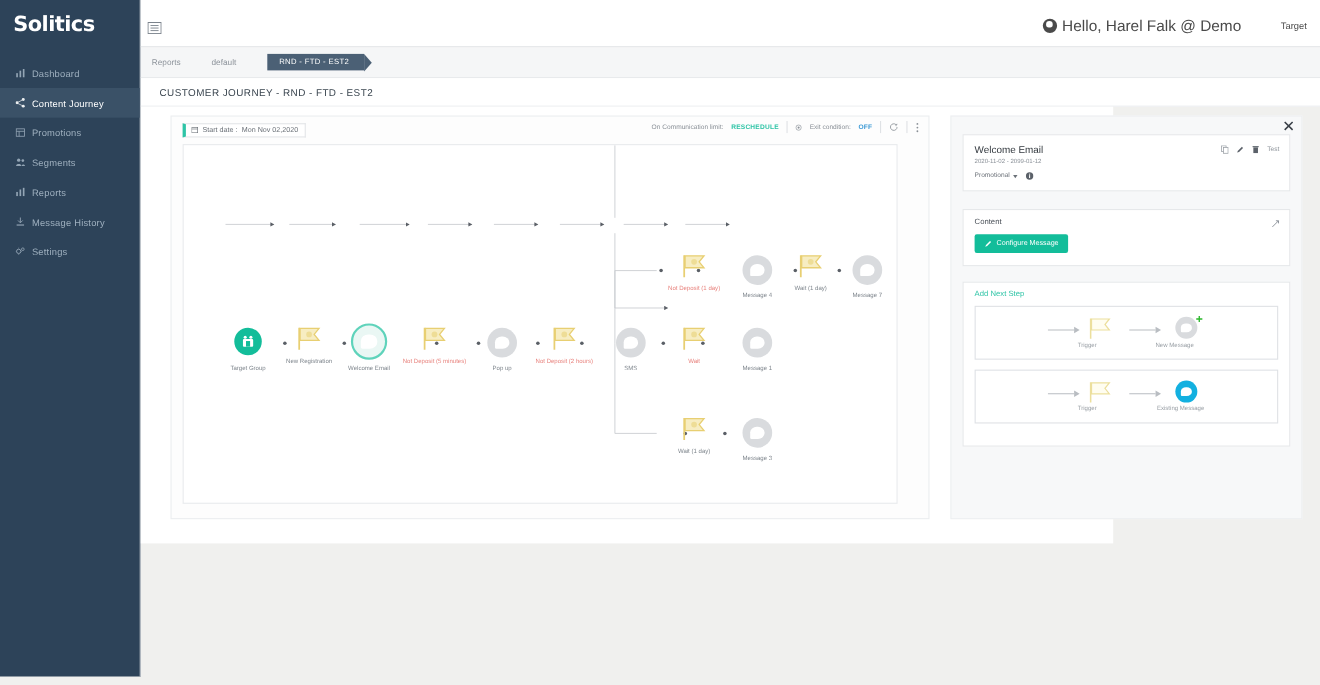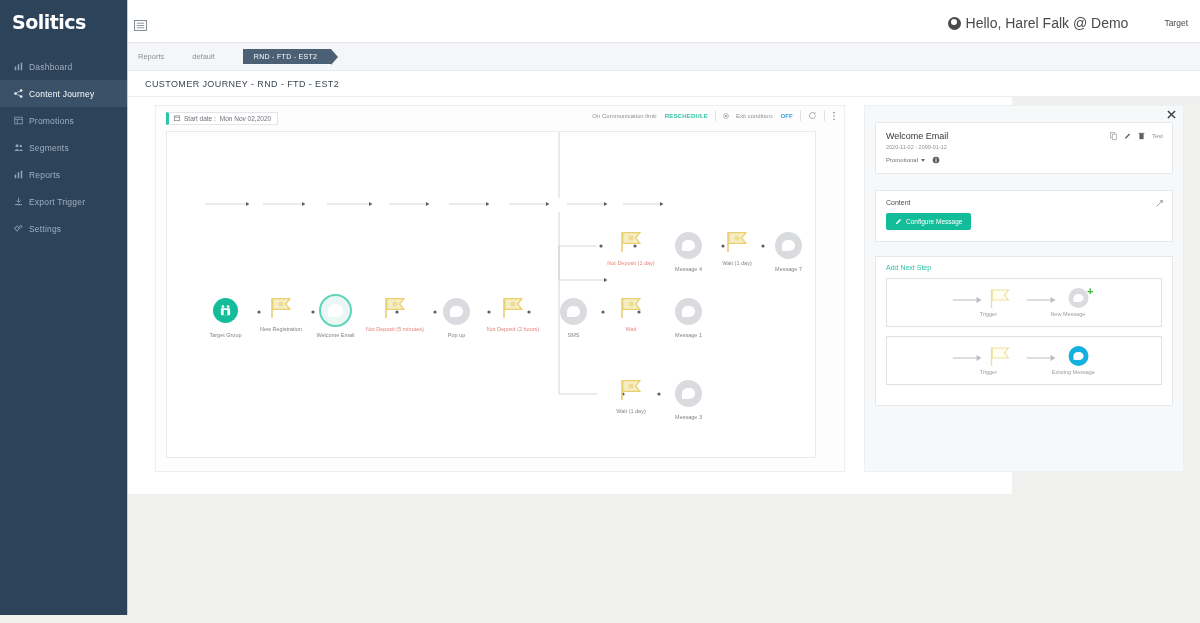--- a/index.html
+++ b/index.html
@@ -284,21 +284,21 @@
             <rect x="9" y="1" width="2" height="10" fill="#9fb0bf"></rect>
         </svg>
         <span>Reports</span>
       </div>
 
       <div class="nav-item">
         <svg class="nav-ico" viewBox="0 0 12 12">
           <path d="M6 1 V7 M3.2 4.6 L6 7.4 L8.8 4.6" stroke="#9fb0bf" stroke-width="1.1" fill="none"></path>
             <rect x="1.5" y="9.4" width="9" height="1.4" fill="#9fb0bf"></rect>
         </svg>
-        <span>Export Trigger</span>
+        <span>Message History</span>
       </div>
 
 
       <div class="nav-item">
         <svg class="nav-ico" viewBox="0 0 12 12">
           <circle cx="4" cy="6" r="2.6" fill="none" stroke="#9fb0bf" stroke-width="1.1"></circle>
           <circle cx="9" cy="3.4" r="1.6" fill="none" stroke="#9fb0bf" stroke-width="1"></circle>
           <path d="M4 1.6 V2.4 M4 9.6 V10.4 M0.4 6 H1.2 M6.8 6 H7.6" stroke="#9fb0bf" stroke-width="1"></path>
         </svg>
         <span>Settings</span>

